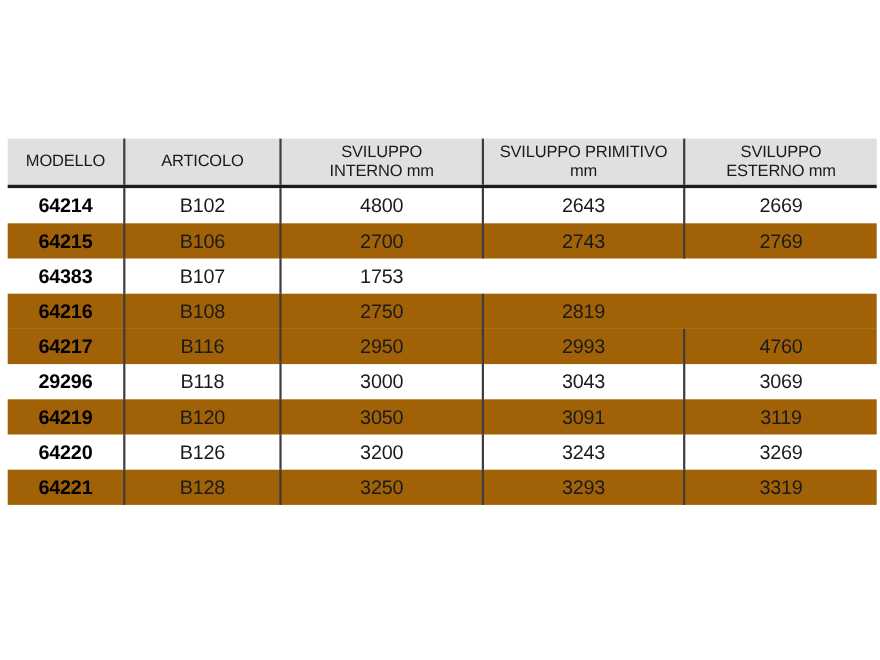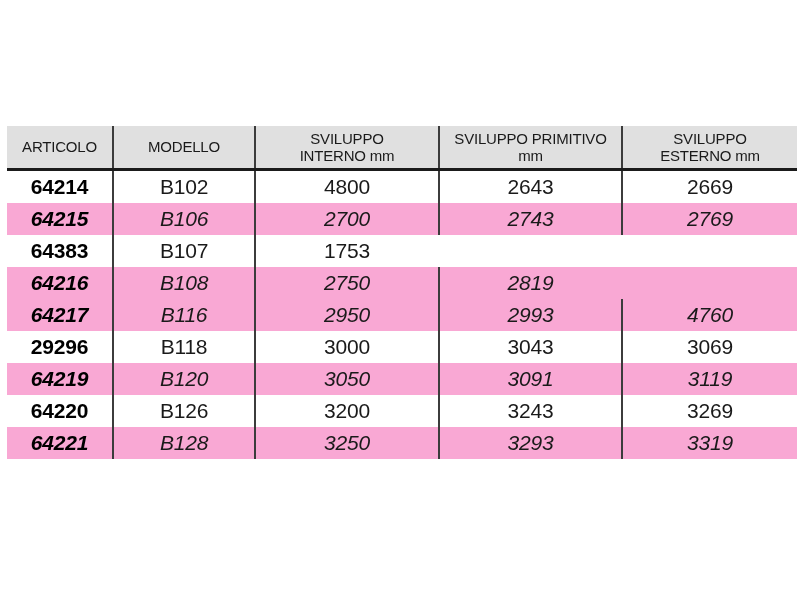--- a/index.html
+++ b/index.html
@@ -47,29 +47,28 @@
     letter-spacing: -0.2px;
     white-space: pre-line;
     color: #1a1a1a;
   }
 
   .row {
     height: 32px;
   }
 
   .row.gray {
-    background: #f9a8d4;
-    font-style: italic;
+    background: #a16207;
   }
 
   .td {
     display: flex;
     align-items: center;
     justify-content: center;
-    font-size: 21px;
+    font-size: 18px;
     letter-spacing: -0.2px;
     color: #1a1a1a;
   }
 
   .th + .th,
   .td + .td {
     border-left: 2px solid #3c3c3c;
   }
 
   .td.articolo {
@@ -77,22 +76,22 @@
     color: #000000;
   }
 </style>
 </head>
 <body>
 
 <div class="page">
   <div class="catalog-table">
 
     <div class="tr thead">
+      <div class="th">MODELLO</div>
       <div class="th">ARTICOLO</div>
-      <div class="th">MODELLO</div>
       <div class="th">SVILUPPO
 INTERNO mm</div>
       <div class="th">SVILUPPO PRIMITIVO
 mm</div>
       <div class="th">SVILUPPO
 ESTERNO mm</div>
     </div>
 
     <div class="tr row">
       <div class="td articolo">64214</div>

